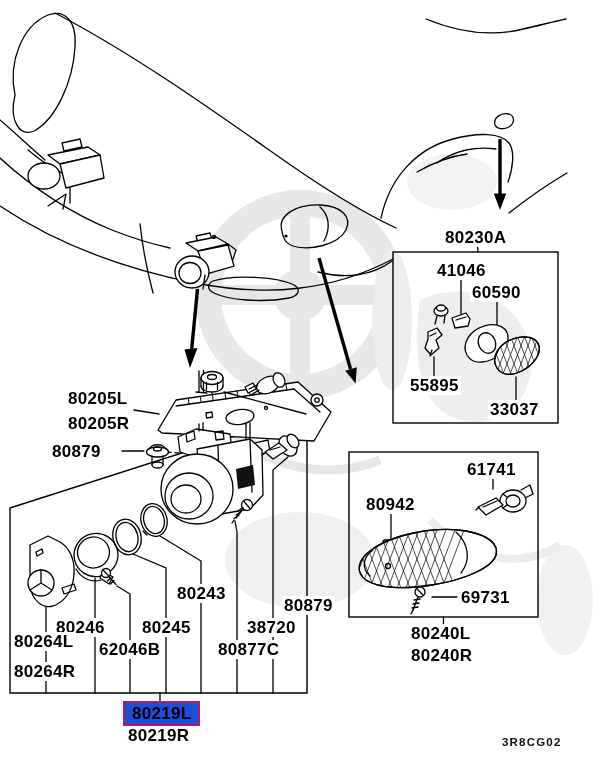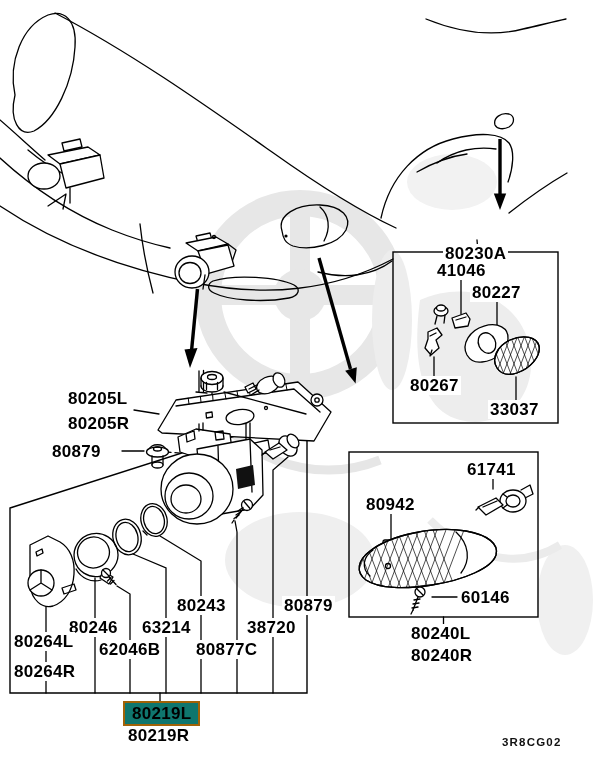--- a/index.html
+++ b/index.html
@@ -1,31 +1,31 @@
 <!DOCTYPE html>
 <html><head>
 <meta charset="utf-8">
 <style>
   html,body{margin:0;padding:0;background:#fff;}
   #stage{position:relative;width:609px;height:768px;background:#fff;overflow:hidden;
          font-family:"Liberation Sans",sans-serif;}
   #art{position:absolute;left:0;top:0;}
   .pl{position:absolute;font:700 17px/19px "Liberation Sans",sans-serif;color:#000;
       background:#fff;padding:0 2px;letter-spacing:.3px;white-space:nowrap;cursor:pointer;}
-  .hl{background:#0f766e;border:2px solid #a16207;padding:1px 7px;}
+  .hl{background:#1d4ed8;border:2px solid #be185d;padding:1px 7px;}
   .code{position:absolute;font:700 11.5px "Liberation Sans",sans-serif;letter-spacing:1.2px;color:#111;text-align:right;}
   
   .lp-80205L{left:66px;top:389px}   .lp-80205R{left:66px;top:414px}
-  .lp-80879a{left:50px;top:442px}   .lp-80243{left:175px;top:596px}
-  .lp-80879b{left:282px;top:596px}  .lp-80246{left:67px;top:618px}
+  .lp-80879a{left:50px;top:442px}   .lp-80243{left:175px;top:584px}
+  .lp-80879b{left:282px;top:596px}  .lp-80246{left:54px;top:618px}
   .lp-80245{left:140px;top:618px}   .lp-80884{left:245px;top:618px}
   .lp-80264L{left:12px;top:632px}   .lp-80877B{left:97px;top:640px}
-  .lp-80877C{left:194px;top:640px}  .lp-80264R{left:12px;top:662px}
+  .lp-80877C{left:216px;top:640px}  .lp-80264R{left:12px;top:662px}
   .lp-80219L{left:123px;top:701px}  .lp-80219R{left:126px;top:726px}
-  .lp-80230A{left:443px;top:244px}  .lp-80189{left:435px;top:261px}
+  .lp-80230A{left:443px;top:228px}  .lp-80189{left:435px;top:261px}
   .lp-80227{left:470px;top:283px}   .lp-80267{left:408px;top:376px}
   .lp-80242{left:488px;top:400px}   .lp-80299{left:465px;top:460px}
   .lp-80942{left:364px;top:495px}   .lp-80166{left:459px;top:588px}
   .lp-80240L{left:409px;top:624px}  .lp-80240R{left:409px;top:646px}
   .lp-code{left:502px;top:736px}
 </style>
 </head>
 <body>
 
 <div id="stage">
@@ -298,34 +298,34 @@
     </g>
   </g>
 </svg>
 
 <div class="pl lp-80205L">80205L</div>
 <div class="pl lp-80205R">80205R</div>
 <div class="pl lp-80879a">80879</div>
 <div class="pl lp-80243">80243</div>
 <div class="pl lp-80879b">80879</div>
 <div class="pl lp-80246">80246</div>
-<div class="pl lp-80245">63214</div>
+<div class="pl lp-80245">80245</div>
 <div class="pl lp-80884">38720</div>
 <div class="pl lp-80264L">80264L</div>
 <div class="pl lp-80877B">62046B</div>
 <div class="pl lp-80877C">80877C</div>
 <div class="pl lp-80264R">80264R</div>
 <div class="pl hl lp-80219L">80219L</div>
 <div class="pl lp-80219R">80219R</div>
 <div class="pl lp-80230A">80230A</div>
 <div class="pl lp-80189">41046</div>
-<div class="pl lp-80227">80227</div>
-<div class="pl lp-80267">80267</div>
+<div class="pl lp-80227">60590</div>
+<div class="pl lp-80267">55895</div>
 <div class="pl lp-80242">33037</div>
 <div class="pl lp-80299">61741</div>
 <div class="pl lp-80942">80942</div>
-<div class="pl lp-80166">60146</div>
+<div class="pl lp-80166">69731</div>
 <div class="pl lp-80240L">80240L</div>
 <div class="pl lp-80240R">80240R</div>
 
 <div class="code lp-code">3R8CG02</div>
 
 </div>
 
 </body></html>

